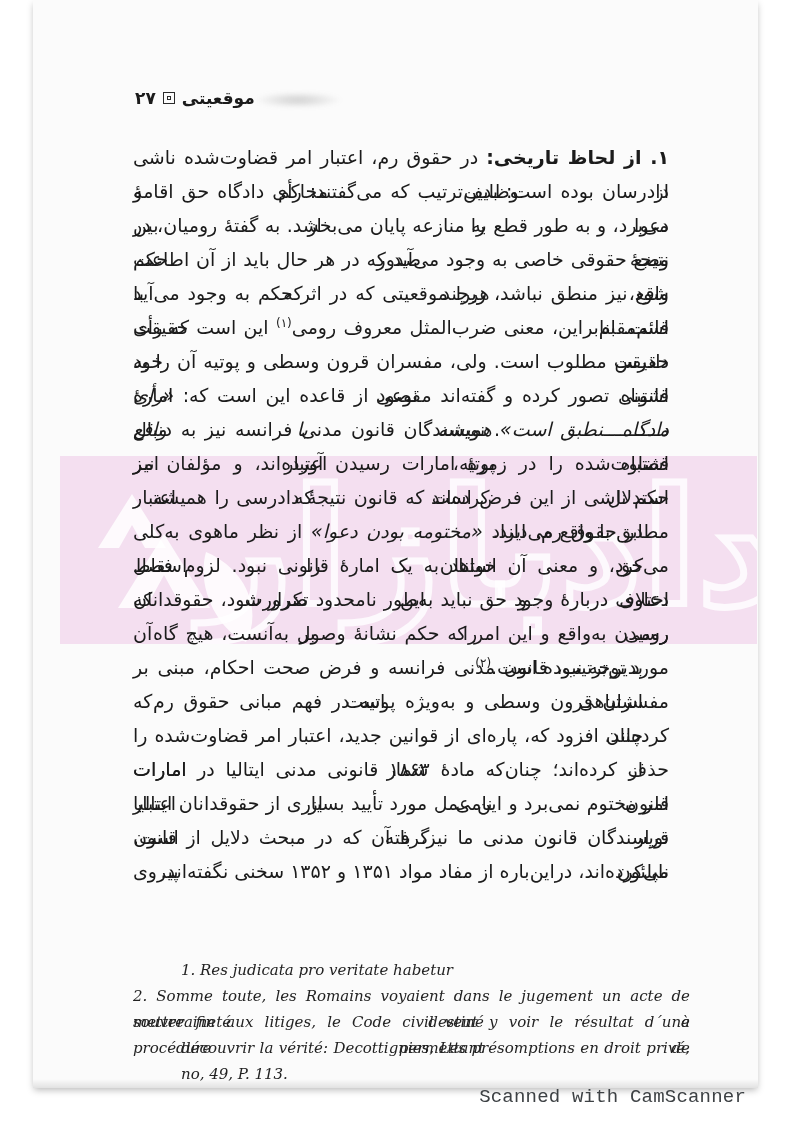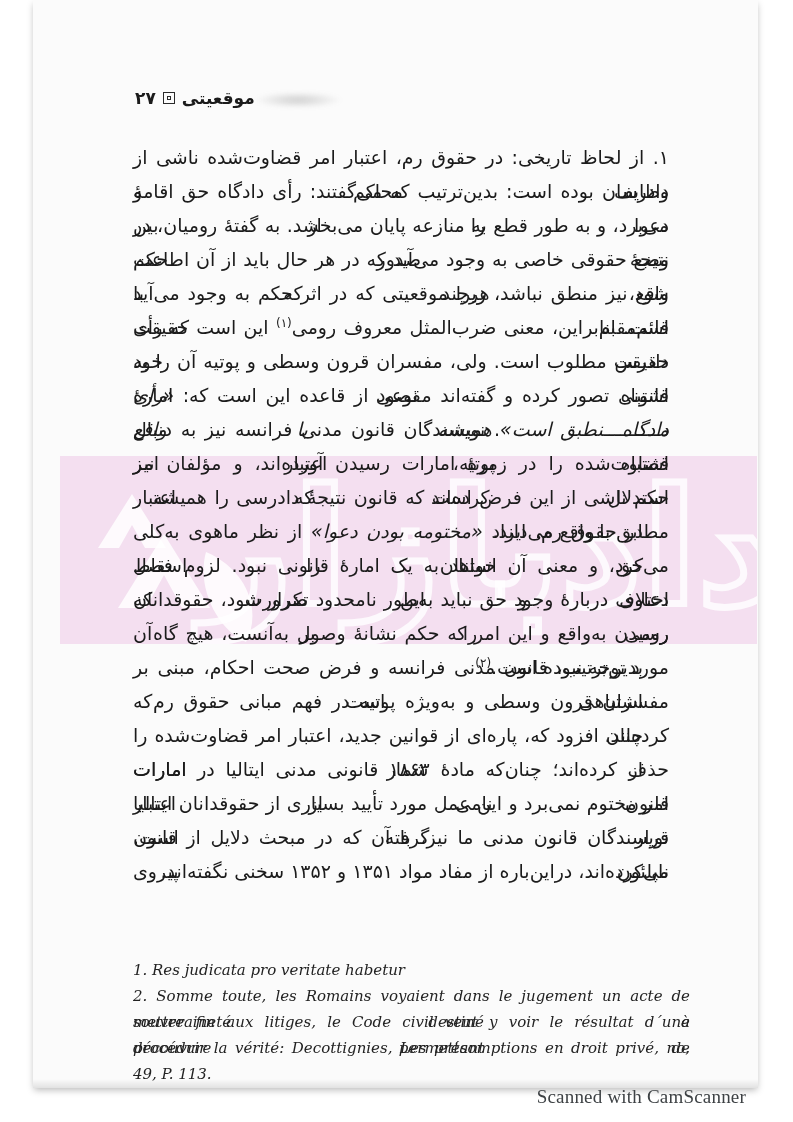--- a/index.html
+++ b/index.html
@@ -33,33 +33,33 @@
              background:var(--watermark_pink);overflow:hidden;z-index:1;}
   .wm-text{font-family:"DejaVu Sans",sans-serif;font-weight:bold;}
 
   
   .body{position:absolute;left:100px;top:140px;width:536px;z-index:2;color:var(--ink);}
   .line{white-space:normal;}
   .fa{direction:rtl;font-size:19px;height:34px;line-height:34px;
       text-align:justify;text-align-last:justify;}
   .fa.last{text-align-last:right;margin-left:20px;}
   .fa.indent{padding-right:26px;}
-  .fa .bold{font-weight:normal;}
+  .fa .bold{font-weight:bold;}
   .fa .italic{font-style:italic;}
   .fa .sup{font-size:12px;position:relative;top:-7px;line-height:0;}
 
   
   .footnotes{position:absolute;left:100px;top:957px;width:557px;z-index:2;color:#222;}
   .fn{direction:ltr;font-family:"DejaVu Serif",serif;font-style:italic;font-size:15px;
       height:26px;line-height:26px;text-align:justify;text-align-last:justify;}
-  .fn.last{text-align-last:left;}
+  .fn.last{text-align-last:left;margin-left:48px;}
 
   
   .camscanner{position:absolute;right:47px;top:1086px;font-size:19px;letter-spacing:0.2px;
-              color:var(--camscanner_gray);font-family:Liberation Serif, serif;}
+              color:var(--camscanner_gray);font-family:Liberation Mono, monospace;}
 </style>
 </head>
 <body>
 
 <div class="page">
 
   <div class="scan">
 
     <div class="header">
       <span class="h-title">موقعیتی</span>

